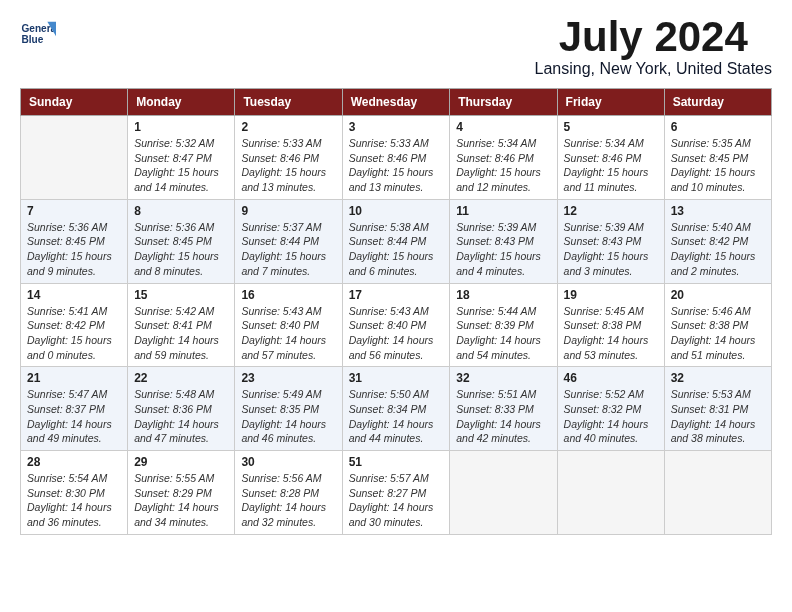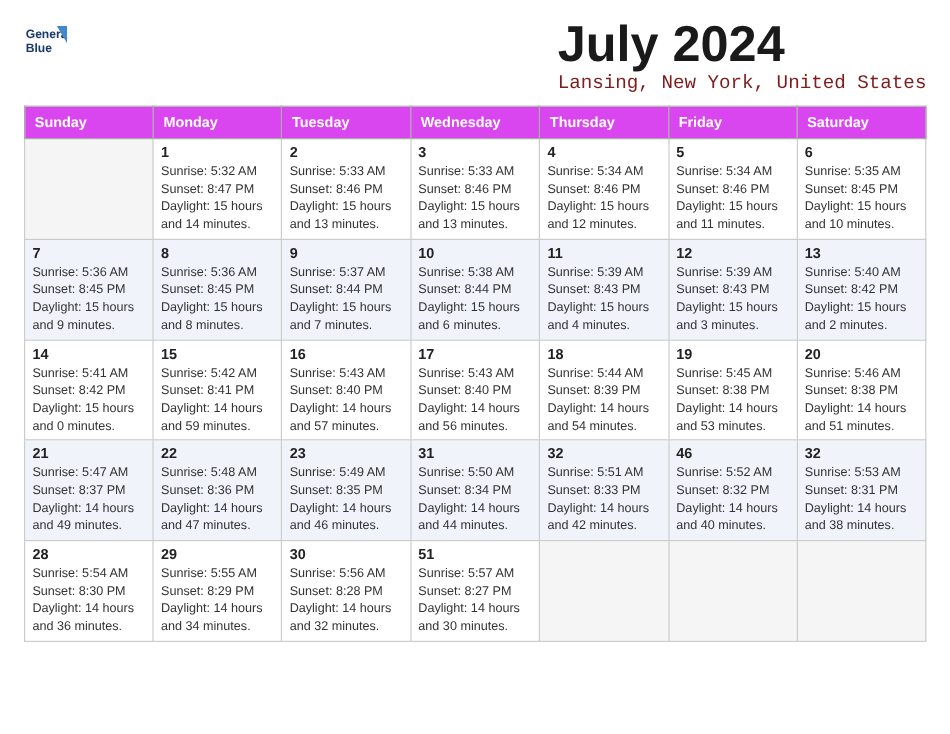--- a/index.html
+++ b/index.html
@@ -19,41 +19,40 @@
     .logo {
       display: flex;
       align-items: center;
       gap: 4px;
     }
     .logo-icon {
       width: 36px;
       height: 36px;
     }
     .title-area {
-      text-align: left;
+      text-align: center;
     }
     .month-title {
       font-size: 42px;
       font-weight: bold;
       color: #1a1a1a;
       line-height: 1;
     }
     .location-title {
       font-size: 16px;
-      color: #7f1d1d;
+      color: #0f172a;
       margin-top: 2px;
-      font-family: Liberation Mono, monospace;
     }
     .calendar-table {
       width: 100%;
       border-collapse: collapse;
       font-size: 11px;
     }
     .calendar-table th {
-      background-color: #d946ef;
+      background-color: #7f1d1d;
       color: #fff;
       text-align: left;
       padding: 6px 8px;
       font-size: 12px;
       font-weight: bold;
       border: 1px solid #aaa;
     }
     .calendar-table td {
       border: 1px solid #ccc;
       vertical-align: top;
@@ -69,20 +68,21 @@
       font-weight: bold;
       font-size: 12px;
       color: #222;
       display: block;
       margin-bottom: 2px;
     }
     .cell-text {
       color: #333;
       font-size: 10.5px;
       line-height: 1.4;
+      font-style: italic;
     }
     .row-shaded td {
       background-color: #f0f4fa;
     }
   </style>
 </head>
 <body>
 
 <div class="header-area">
   <div class="logo">

